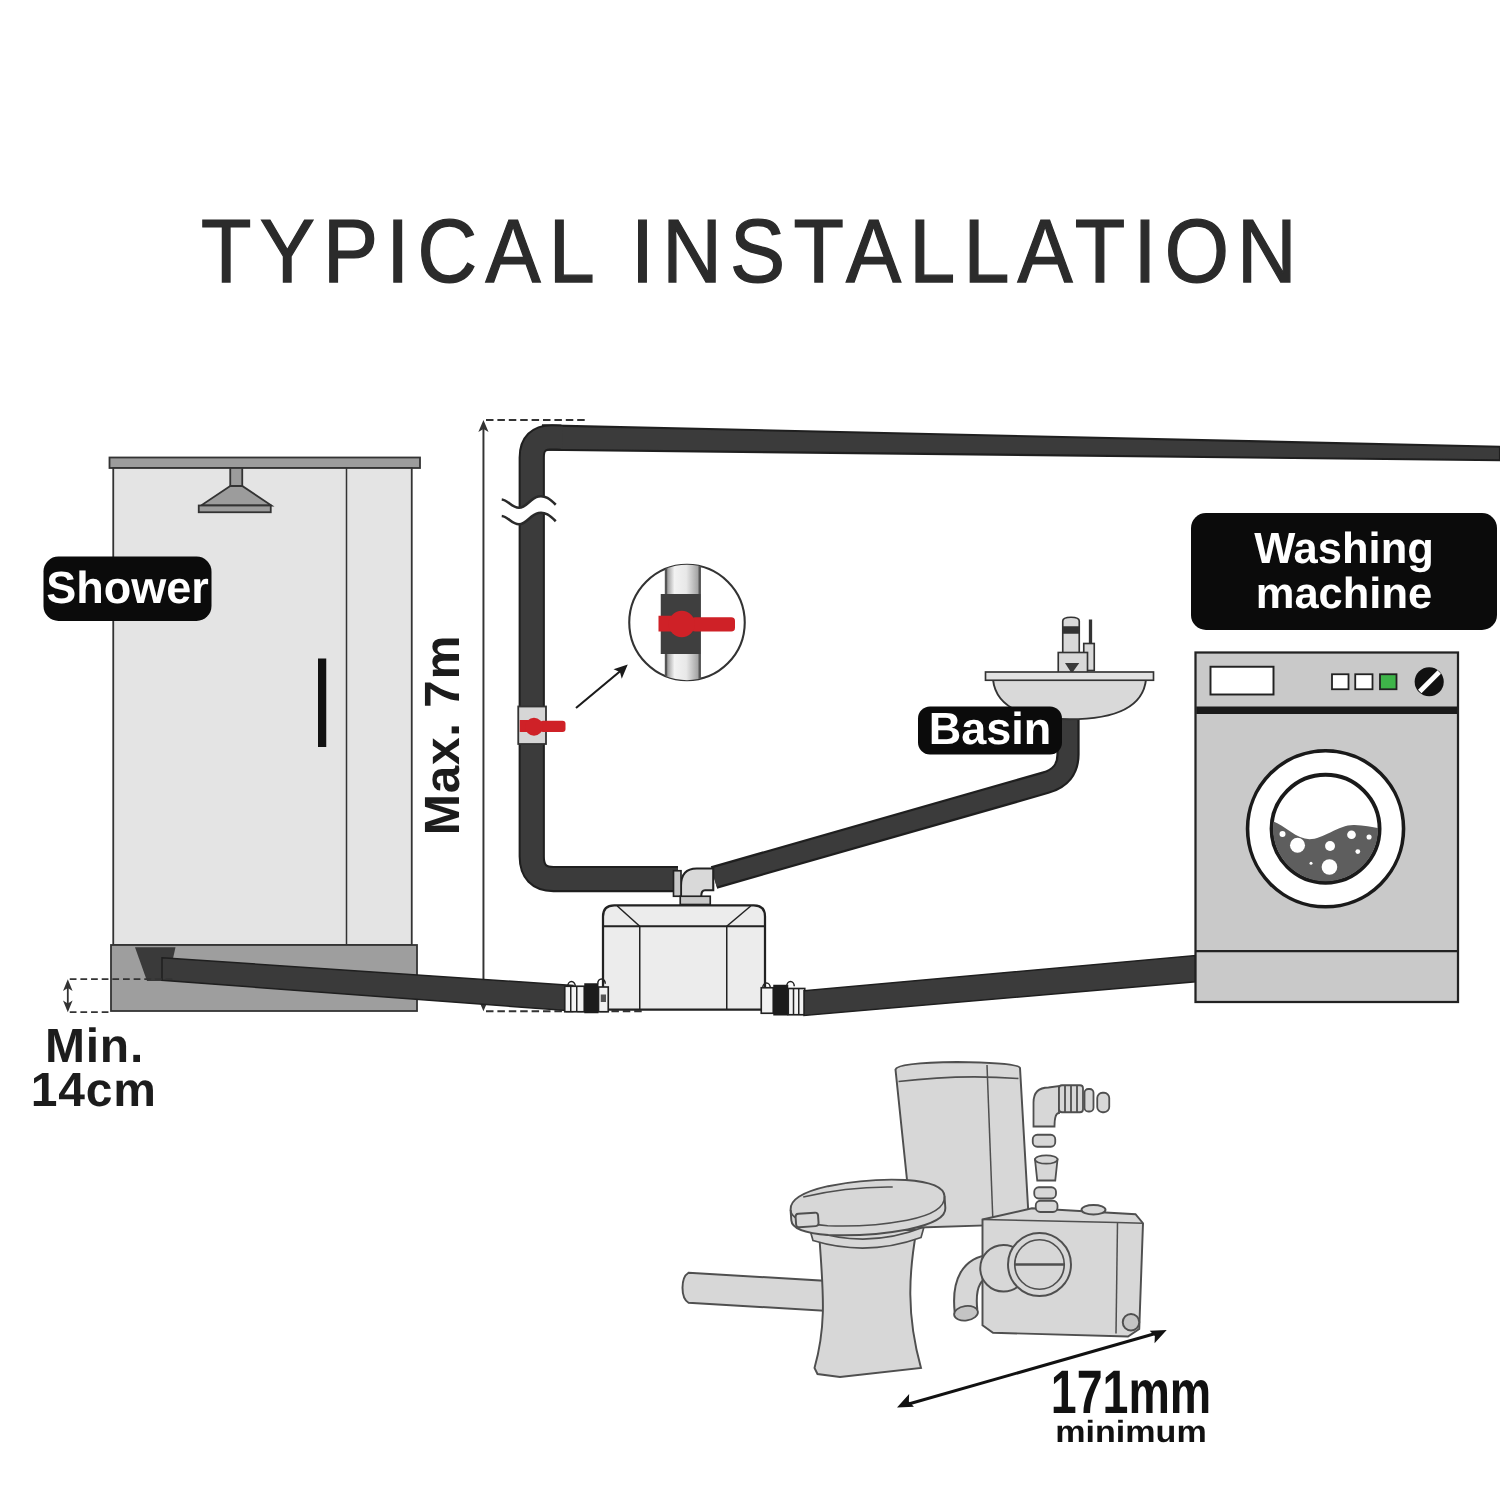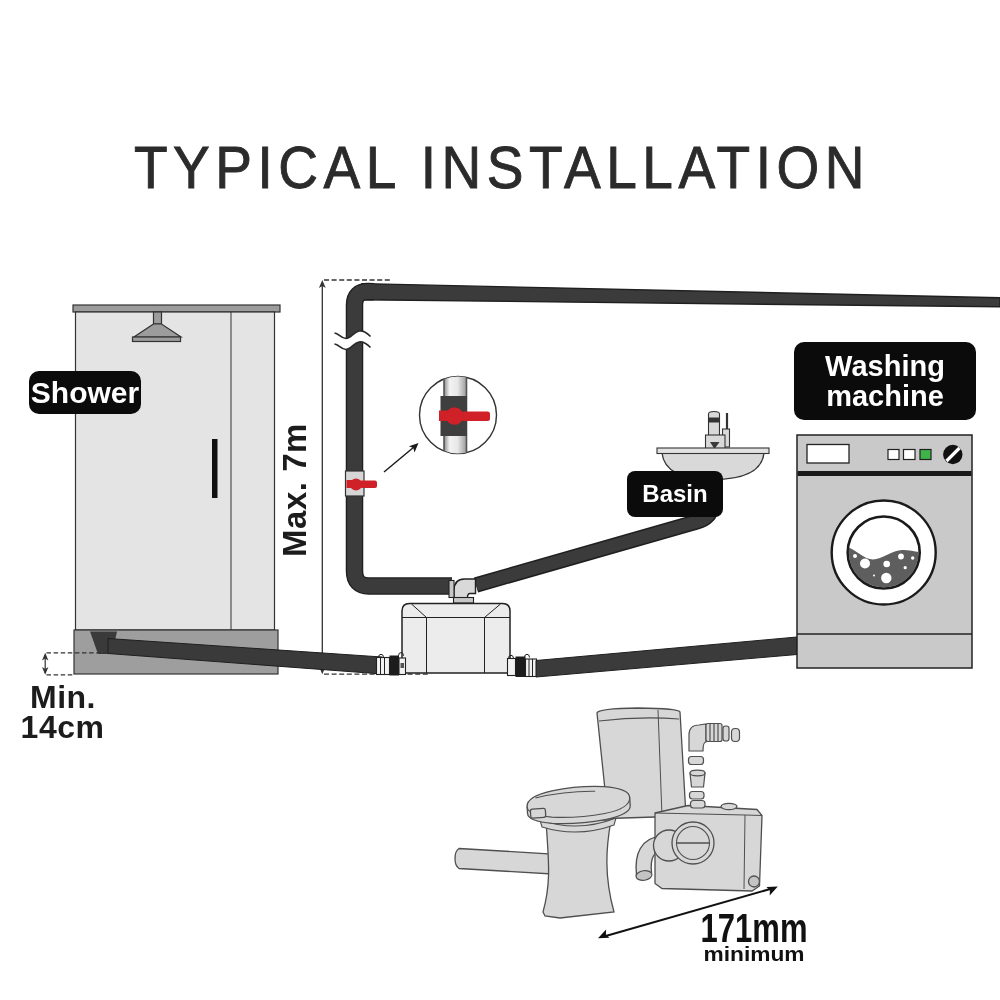--- a/index.html
+++ b/index.html
@@ -288,15 +288,15 @@
   </g>
 
   <g>
     <text x="754" y="942" font-size="41" font-weight="bold" fill="#111" text-anchor="middle" textLength="107" lengthAdjust="spacingAndGlyphs">171mm</text>
     <text x="754" y="961" font-size="20.5" font-weight="bold" fill="#111" text-anchor="middle" textLength="101" lengthAdjust="spacingAndGlyphs">minimum</text>
   </g>
 </svg>
 
 <div class="label" style="left:29px;top:371px;width:112px;height:43px;font-size:30px;">Shower</div>
 
-<div class="label" style="left:627px;top:471px;width:96px;height:46px;font-size:24px;border-radius:8px;">Basin</div>
-
-<div class="label" style="left:794px;top:342px;width:182px;height:78px;font-size:29px;line-height:30px;">Washing<br>machine</div>
+<div class="label" style="left:612px;top:471px;width:96px;height:32px;font-size:30px;border-radius:8px;">Basin</div>
+
+<div class="label" style="left:794px;top:342px;width:204px;height:78px;font-size:29px;line-height:30px;">Washing<br>machine</div>
 
 </body></html>

